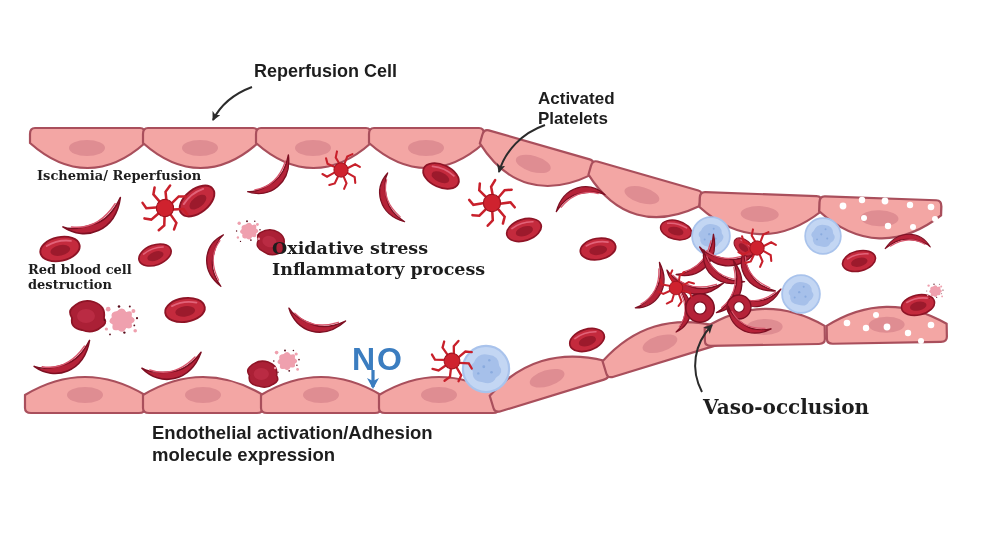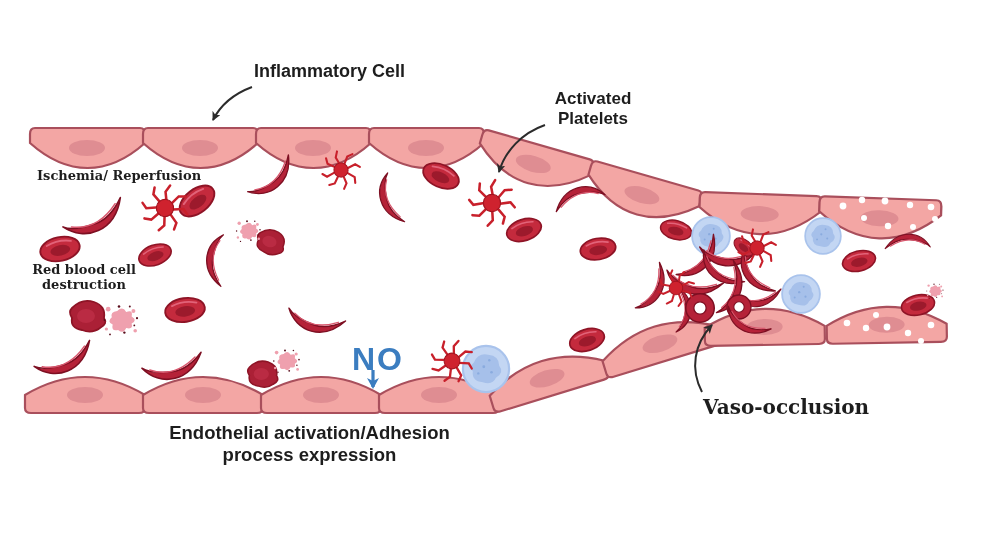--- a/index.html
+++ b/index.html
@@ -2,21 +2,21 @@
 <html><head>
 <meta charset="utf-8">
 <style>
   html,body{margin:0;padding:0;background:#ffffff}
   #stage{position:relative;width:986px;height:555px;background:#ffffff;overflow:hidden;
          font-family:"Liberation Sans",sans-serif}
   #stage svg{position:absolute;left:0;top:0}
   .lbl{position:absolute;color:#1d1d1d;white-space:pre-line;line-height:1.18;letter-spacing:0}
   .sans{font-family:"Liberation Sans",sans-serif;font-weight:700}
   .serif{font-family:"DejaVu Serif","Liberation Serif",serif;font-weight:700}
-  .center{text-align:center}
+  .center{}
   .blue{color:#3b7dc0;letter-spacing:2px}
 </style>
 </head>
 <body>
 
 <div id="stage">
 
 <svg width="986" height="555" viewBox="0 0 986 555">
   <defs>
 
@@ -214,32 +214,34 @@
   <g fill="none" stroke-width="2" stroke="#2b2b2b">
     <path d="M252,87 C236,93 221,104 213,120" marker-end="url(#ah)"></path>
     <path d="M545,125 C522,133 505,151 499,172" marker-end="url(#ah)"></path>
     <path d="M702,392 C690,369 694,344 712,325" marker-end="url(#ah)"></path>
   </g>
   <g fill="none" stroke-width="3.2" stroke="#3b7dc0">
     <path d="M373,370 L373,387" marker-end="url(#ahb)"></path>
   </g>
 </svg>
 
-<div class="lbl sans" style="left:254px;top:61px;font-size:18px">Inflammatory Cell</div>
+<div class="lbl sans" style="left:254px;top:61px;font-size:18px">Reperfusion Cell</div>
 
 <div class="lbl sans center" style="left:538px;top:89px;width:110px;font-size:17px">Activated
 Platelets</div>
 
 <div class="lbl serif" style="left:37px;top:168px;font-size:13px">Ischemia/ Reperfusion</div>
 
 <div class="lbl serif center" style="left:28px;top:262px;width:112px;font-size:13px">Red blood cell
 destruction</div>
 
+<div class="lbl serif center" style="left:272px;top:238px;width:230px;font-size:17.5px">Oxidative stress
+Inflammatory process</div>
 
 
 <div class="lbl sans blue" style="left:352px;top:341px;font-size:32px">NO</div>
 
 <div class="lbl sans center" style="left:152px;top:422px;width:315px;font-size:18.5px">Endothelial activation/Adhesion
-process expression</div>
+molecule expression</div>
 
 <div class="lbl serif" style="left:703px;top:396px;font-size:20px">Vaso-occlusion</div>
 
 </div>
 
 </body></html>

